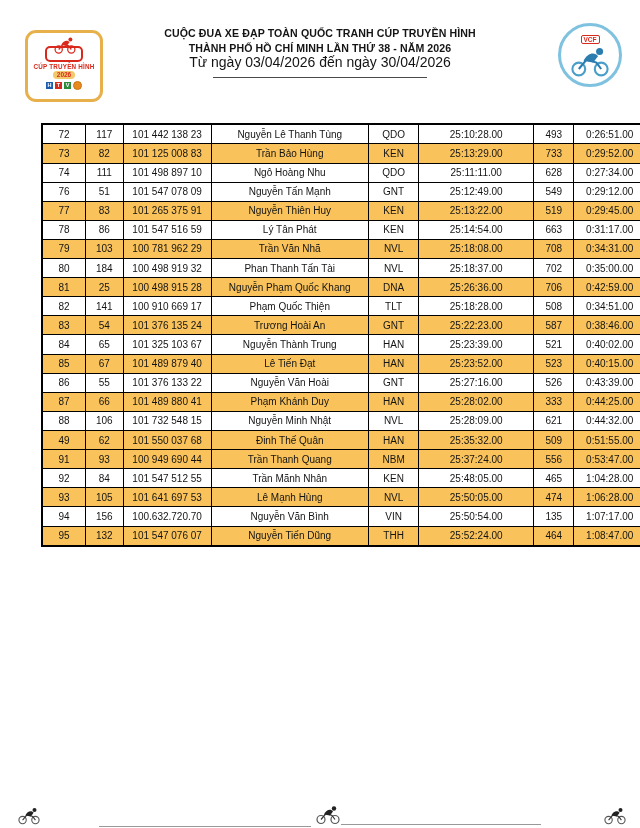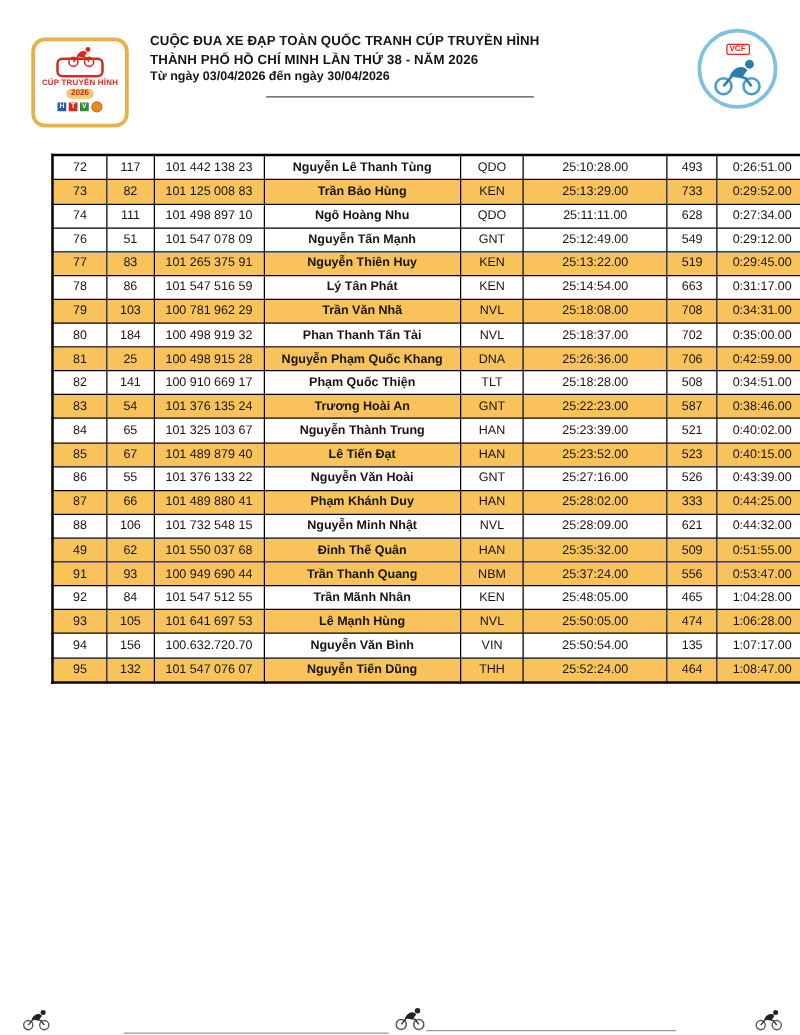--- a/index.html
+++ b/index.html
@@ -2,23 +2,23 @@
 <html><head>
 <meta charset="utf-8">
 <style>
   html,body{margin:0;padding:0;}
   body{
     width:640px;height:828px;position:relative;background:#ffffff;
     font-family:"Liberation Sans", sans-serif;color:#111;overflow:hidden;
   }
   
   .header{position:absolute;left:0;top:0;width:640px;height:106px;}
-  .title-block{position:absolute;left:120px;top:26px;width:400px;text-align:left;}
+  .title-block{position:absolute;left:120px;top:26px;width:400px;text-align:center;}
   .title-line1,.title-line2{font-weight:bold;font-size:10.6px;line-height:14.5px;letter-spacing:0.1px;color:#141414;}
-  .title-line3{font-weight:bold;font-size:10px;line-height:14px;color:#141414;}
+  .title-line3{font-weight:normal;font-size:14px;line-height:14px;color:#141414;}
   .title-underline{position:absolute;left:213px;top:77px;width:214px;border-top:1.4px solid #4a4a4a;}
   
   .logo-left{position:absolute;left:25px;top:30px;width:78px;height:72px;background:#fff;
     border:3px solid #e8b04b;border-radius:11px;box-sizing:border-box;
     display:flex;flex-direction:column;align-items:center;justify-content:flex-start;}
   .logo-tv{position:relative;width:46px;height:26px;margin-top:3px;}
   .logo-tv .screen{position:absolute;left:4px;bottom:0;width:38px;height:16px;border:2px solid #d9291c;border-radius:5px;box-sizing:border-box;}
   .logo-tv svg{position:absolute;left:11px;top:0px;}
   .logo-cup-text{font-size:6.3px;font-weight:bold;color:#d9291c;letter-spacing:0.2px;white-space:nowrap;margin-top:1px;}
   .logo-year{font-size:6.5px;font-weight:bold;color:#d9291c;background:#f3c96d;border-radius:4px;padding:0 4px;margin-top:1px;line-height:7.5px;}
@@ -32,21 +32,21 @@
     display:flex;flex-direction:column;align-items:center;}
   .vcf-label{font-size:6.5px;font-weight:bold;color:#d9291c;border:1px solid #d9291c;border-radius:2px;
     padding:0 2px;margin-top:9px;line-height:7px;}
   
   .table-wrap{position:absolute;left:17px;top:123px;padding-left:24px;}
   table.results{border-collapse:collapse;table-layout:fixed;width:606px;height:424px;
     border:2px solid #000;}
   table.results td{border:1px solid #000;text-align:center;vertical-align:middle;
     font-size:10px;padding:0;white-space:nowrap;overflow:hidden;color:#141414;}
   table.results tr.hl td{background:#f9c25a;}
-  td.col-name{text-align:left;padding-left:4px;font-weight:bold;}
+  td.col-name{text-align:left;padding-left:4px;}
   td.col-time,td.col-gap{font-family:Liberation Sans, sans-serif;font-size:11px;}
   
   .footer{position:absolute;left:0;top:795px;width:640px;height:33px;}
   .cyclist{position:absolute;}
   .sig-line{position:absolute;border-top:1.5px solid #999;}
   .sig-line-1{left:99px;top:31px;width:212px;}
   .sig-line-2{left:341px;top:29px;width:200px;}
   .cy-1{left:18px;top:11px;}
   .cy-2{left:316px;top:9px;}
   .cy-3{left:604px;top:11px;}

